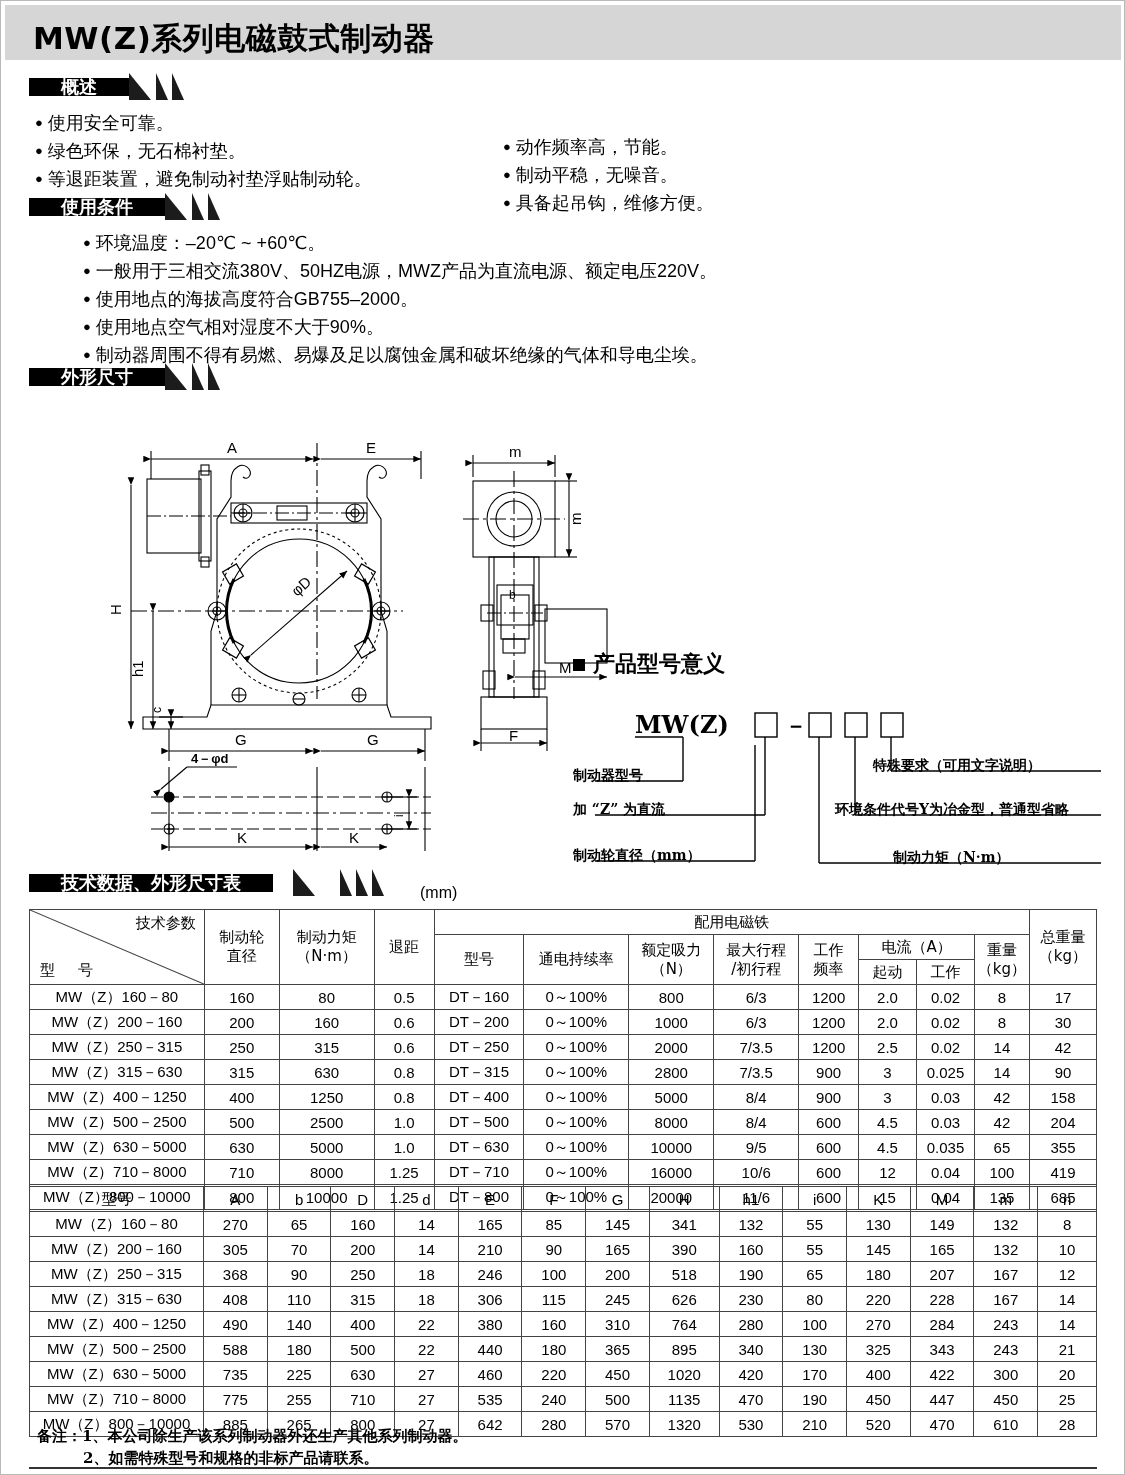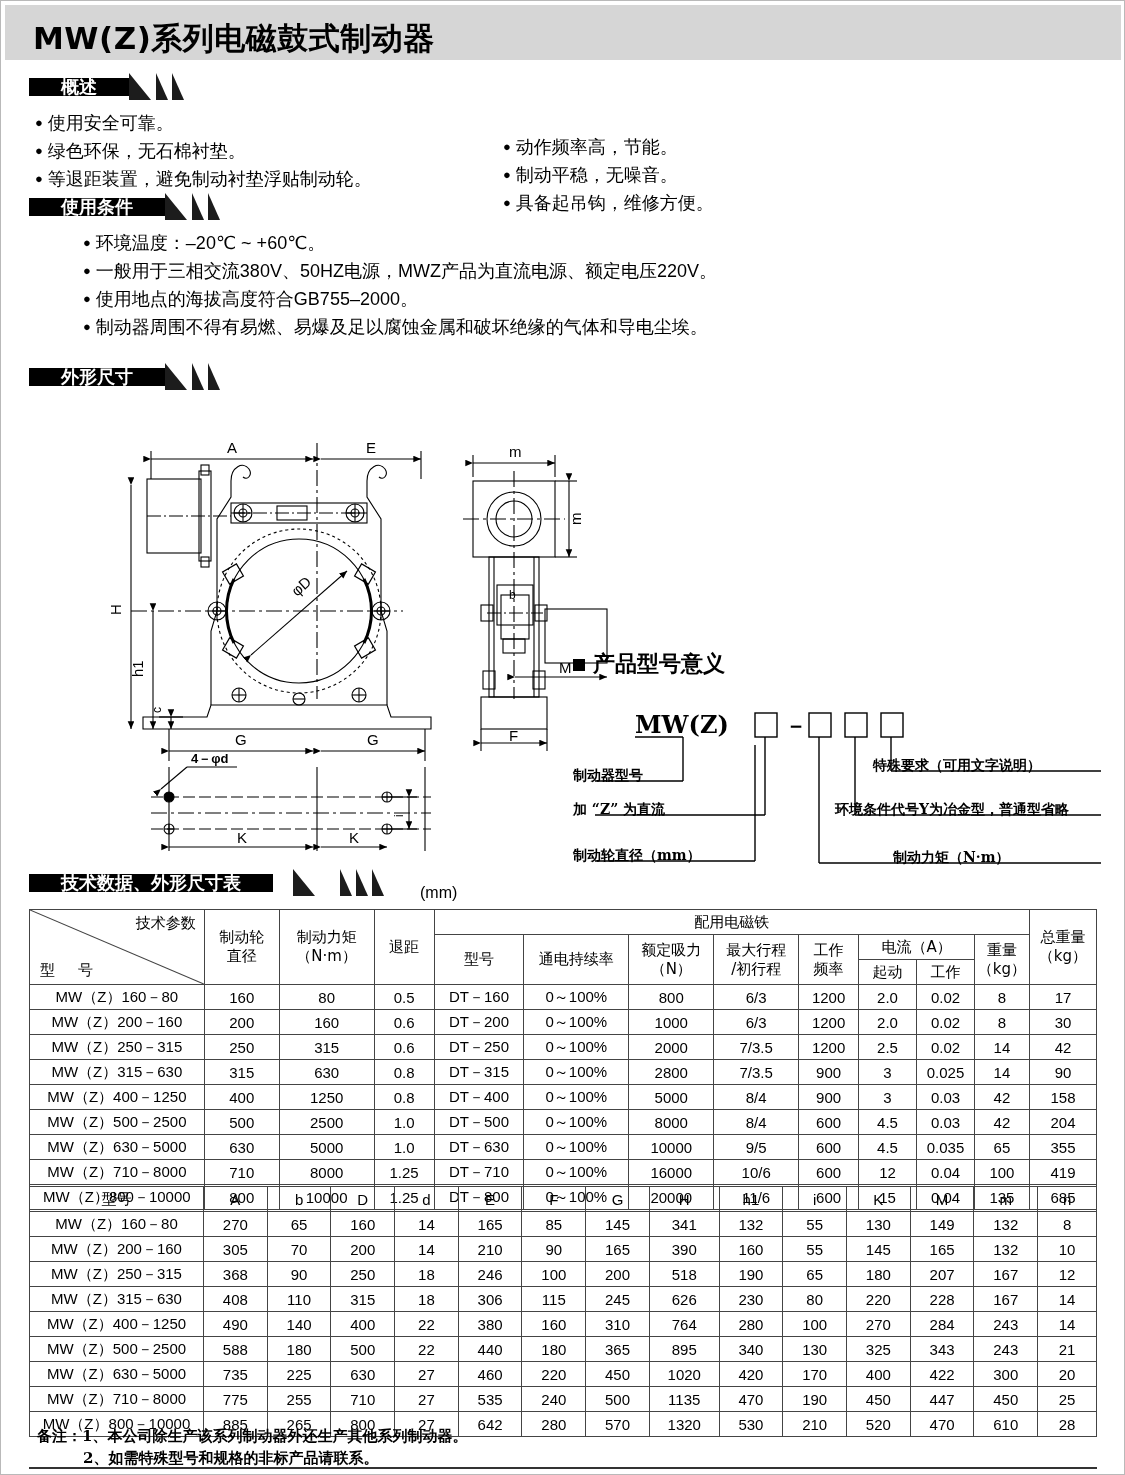--- a/index.html
+++ b/index.html
@@ -116,20 +116,21 @@
     <div class="slashes">
         <i></i>
         <i></i>
       </div>
   </div>
 
   <div class="bul" style="left:34px; top:228px; line-height:27px;margin-left:48px;">
     <div><span class="b">●</span><span>环境温度：–20℃ ~ +60℃。</span></div>
     <div><span class="b">●</span><span>一般用于三相交流380V、50HZ电源，MWZ产品为直流电源、额定电压220V。</span></div>
     <div><span class="b">●</span><span>使用地点的海拔高度符合GB755–2000。</span></div>
+    <div><span class="b">●</span><span>使用地点空气相对湿度不大于90%。</span></div>
     <div><span class="b">●</span><span>制动器周围不得有易燃、易爆及足以腐蚀金属和破坏绝缘的气体和导电尘埃。</span></div>
   </div>
 
   <div class="sec" style="left:28px; top:362px;">
     <div class="tag">外形尺寸</div>
     <div class="tail"></div>
     <div class="slashes">
         <i></i>
         <i></i>
       </div>

